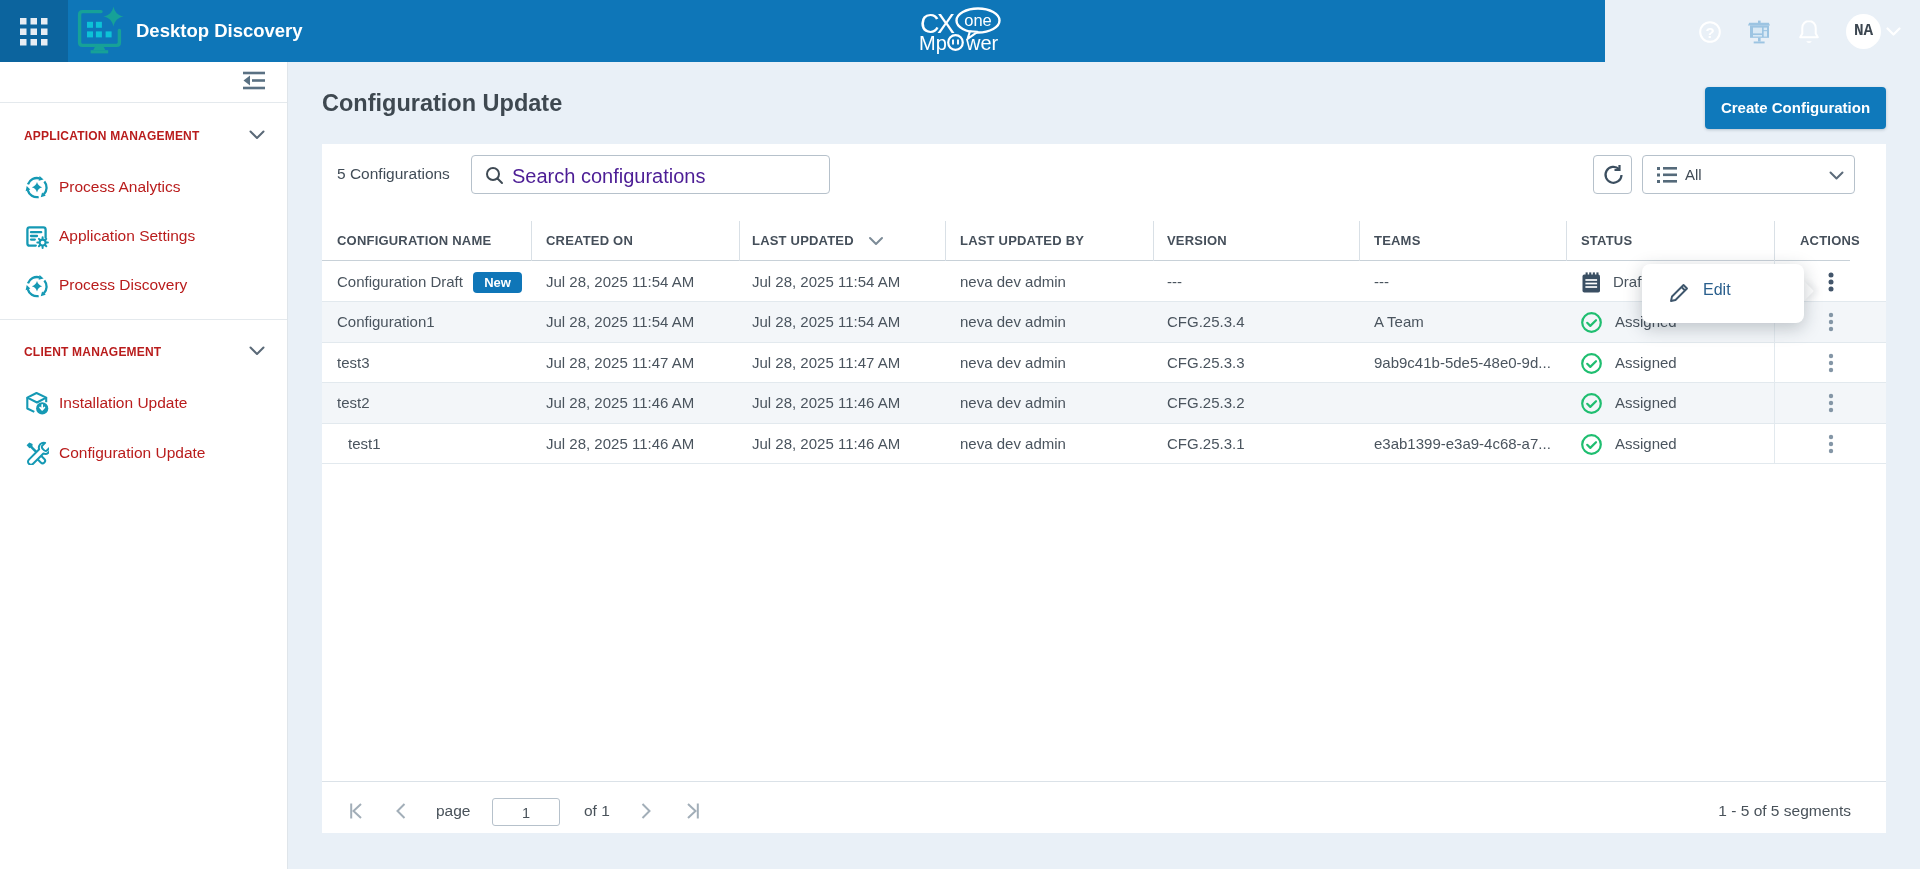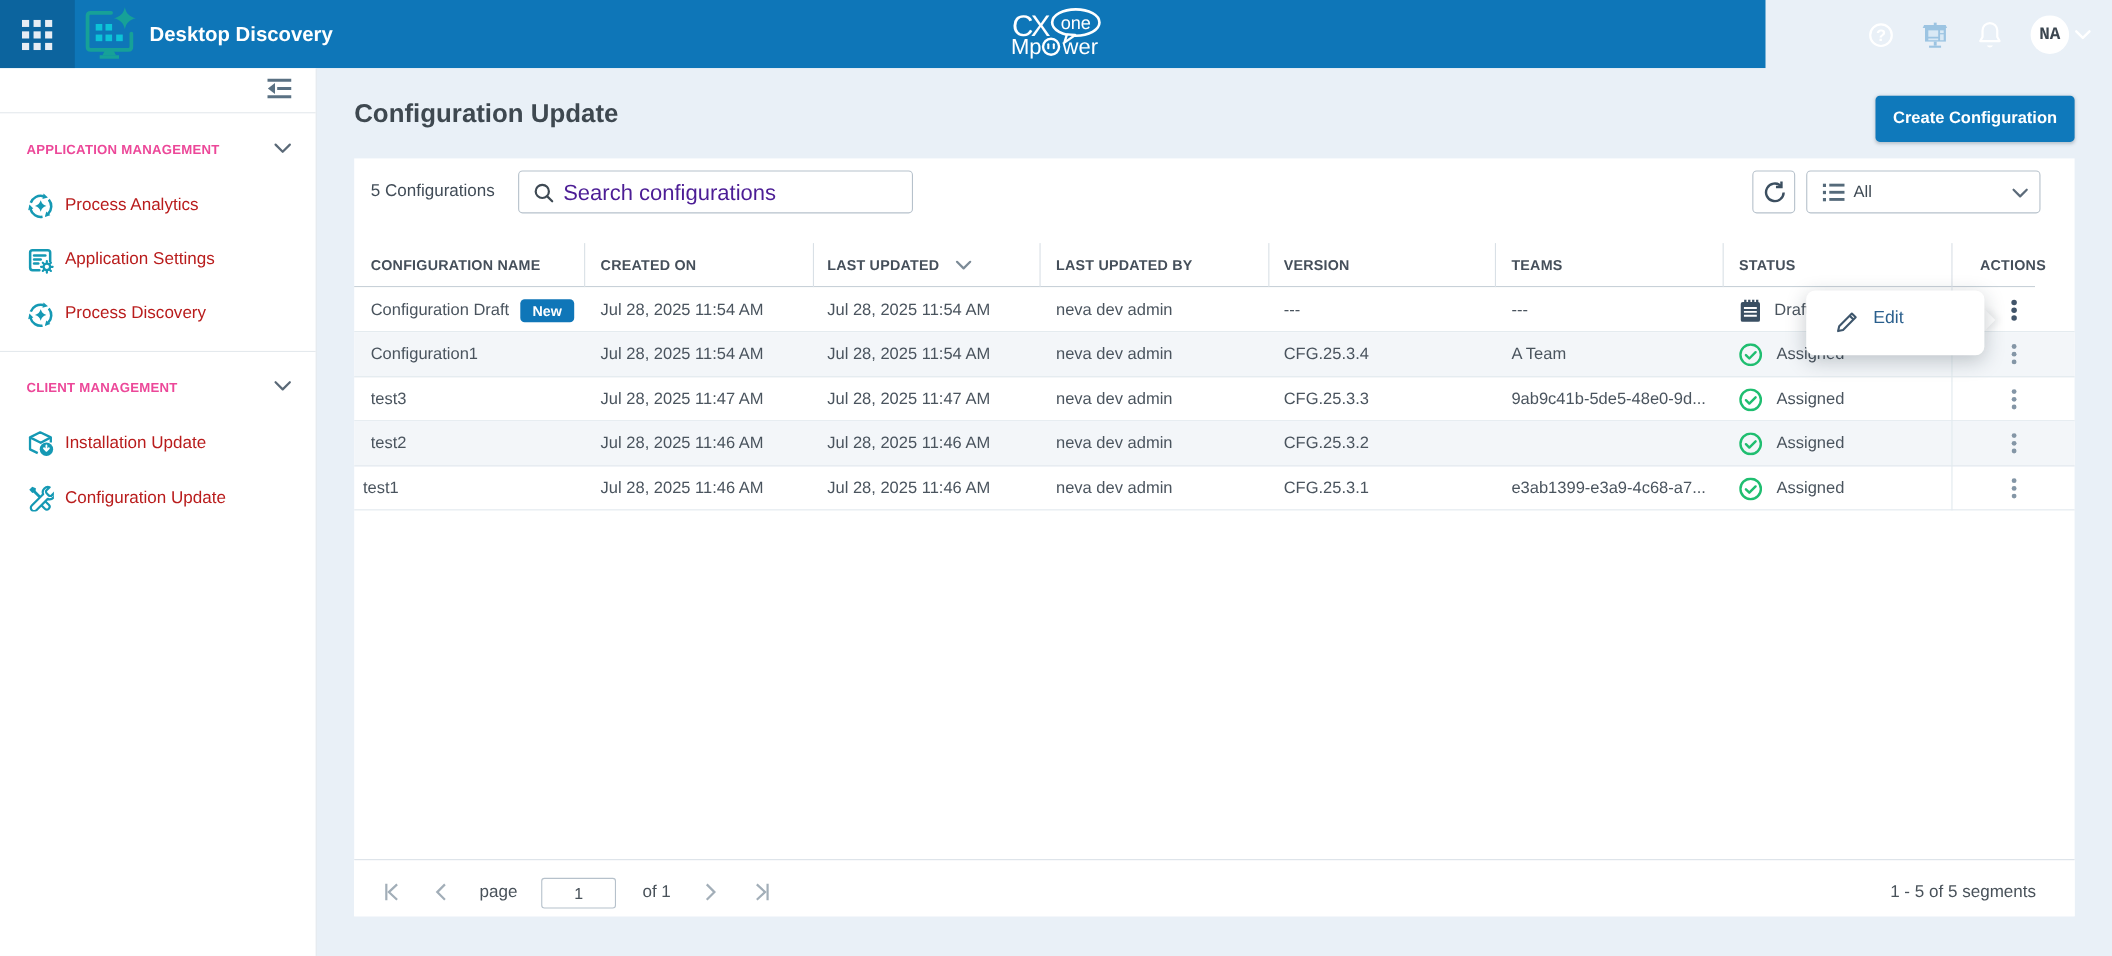--- a/index.html
+++ b/index.html
@@ -3,21 +3,21 @@
 <meta charset="utf-8">
 <style>
 * { margin:0; padding:0; box-sizing:border-box; }
 html,body { width:1920px; height:869px; overflow:hidden; background:#e9f0f7; font-family:"Liberation Sans",sans-serif; }
 .abs { position:absolute; }
 .topbar { position:absolute; left:0; top:0; width:1605px; height:62px; background:#0e76b8; }
 .darksq { position:absolute; left:0; top:0; width:68px; height:62px; background:#0c649e; }
 .appname { position:absolute; left:136px; top:0; height:62px; line-height:62px; color:#fff; font-size:18.5px; font-weight:bold; }
 .sidebar { position:absolute; left:0; top:62px; width:288px; height:807px; background:#fff; border-right:1px solid #dfe5ea; }
 .sideline { position:absolute; left:0; width:287px; height:1px; background:#e4e9ed; }
-.sechead { position:absolute; left:24px; font-size:12px; font-weight:bold; color:#ec4899; letter-spacing:0.2px; }
+.sechead { position:absolute; left:24px; font-size:12px; font-weight:bold; color:#b91c1c; letter-spacing:0.2px; }
 .sitem { position:absolute; left:59px; font-size:15.5px; color:#b91c1c; }
 .main { position:absolute; left:288px; top:62px; width:1632px; height:807px; background:#e9f0f7; }
 .title { position:absolute; left:322px; top:90px; font-size:23.5px; font-weight:bold; color:#3e4850; }
 .btn { position:absolute; left:1705px; top:87px; width:181px; height:42px; background:#0f79bb; border-radius:4px; color:#fff; font-size:15px; font-weight:bold; text-align:center; line-height:42px; box-shadow:0 1px 3px rgba(40,60,80,0.25); }
 .card { position:absolute; left:322px; top:144px; width:1564px; height:689px; background:#fff; }
 .cfgcount { position:absolute; left:337px; top:165px; font-size:15.5px; color:#414c57; }
 .search { position:absolute; left:471px; top:155px; width:359px; height:39px; border:1px solid #b6c1cb; border-radius:4px; background:#fff; }
 .search span { position:absolute; left:40px; top:9px; font-size:20px; color:#4c1d95; }
 .refresh { position:absolute; left:1593px; top:155px; width:39px; height:39px; border:1px solid #b6c1cb; border-radius:4px; }
 .dropdown { position:absolute; left:1642px; top:155px; width:213px; height:39px; border:1px solid #b6c1cb; border-radius:4px;padding-left:12px; }
@@ -344,21 +344,21 @@
   <div class="c" style="left:1293px">Assigned</div>
   <div class="kebab"><svg width="14" height="40">
         <g fill="#8496a6">
           <circle cx="7" cy="13" r="2.2"></circle>
           <circle cx="7" cy="20" r="2.2"></circle>
           <circle cx="7" cy="27" r="2.2"></circle>
         </g>
       </svg></div>
 </div>
 <div class="row" style="top:423.5px">
-  <div class="c" style="left:8px">test1</div>
+  <div class="c" style="left:26px">test1</div>
   <div class="c" style="left:224px">Jul 28, 2025 11:46 AM</div>
   <div class="c" style="left:430px">Jul 28, 2025 11:46 AM</div>
   <div class="c" style="left:638px">neva dev admin</div>
   <div class="c" style="left:845px">CFG.25.3.1</div>
   <div class="c" style="left:1052px">e3ab1399-e3a9-4c68-a7...</div>
   <svg class="abs" style="left:1259px;top:10px" width="21" height="21" viewBox="0 0 21 21">
     <circle cx="10.5" cy="10.5" r="9.3" fill="none" stroke="#1fbe70" stroke-width="2.2"></circle>
     <path d="M6.2 10.8 L9.3 13.9 L15 8.2" fill="none" stroke="#1fbe70" stroke-width="2.2" stroke-linecap="round" stroke-linejoin="round"></path>
   </svg>
   <div class="c" style="left:1293px">Assigned</div>

